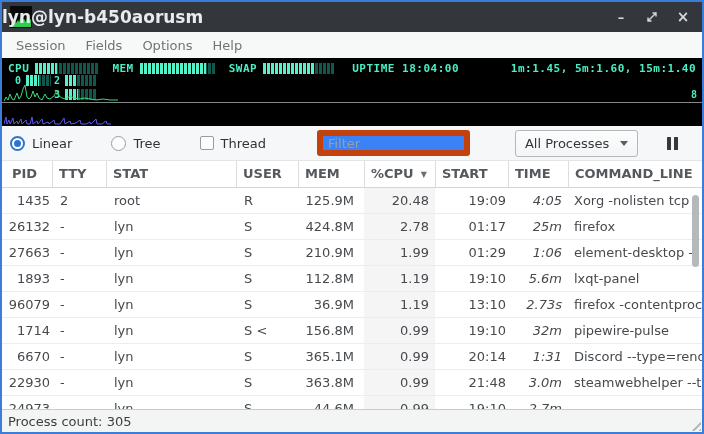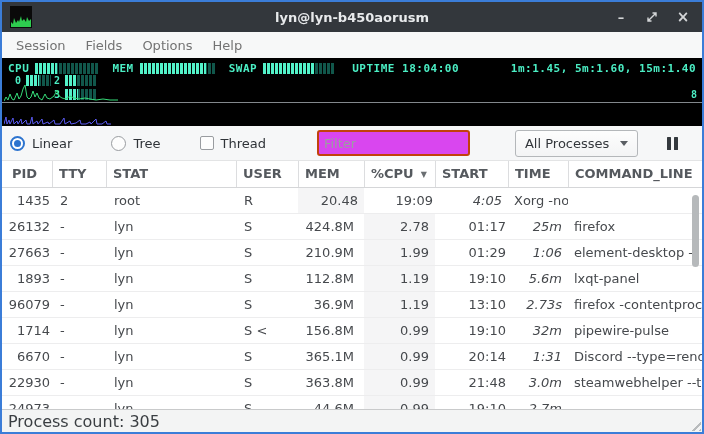--- a/index.html
+++ b/index.html
@@ -8,21 +8,21 @@
     width:704px; height:434px;
     border:2px solid #3b7dd8;
     background:#fff;
     display:flex; flex-direction:column;
     font-family:"DejaVu Sans", sans-serif;
     position:relative; overflow:hidden;
   }
   
   .titlebar { height:30px; background:#33373c; display:flex; align-items:center; position:relative; flex:0 0 auto; }
   .app-icon { width:22px; height:22px; margin-left:8px; background:#0a0a0a; display:flex; align-items:flex-end; }
-  .win-title { position:absolute; left:0; right:0; text-align:center; color:#e8eaec; font-size:13px; font-weight:bold; pointer-events:none; }
+  .win-title { position:absolute; left:0; right:0; color:#e8eaec; font-size:17px; font-weight:bold; pointer-events:none; }
   .win-controls { margin-left:auto; display:flex; align-items:center; gap:17px; margin-right:12px; color:#d4d6d8; }
   .wc { width:14px; height:14px; display:flex; align-items:center; justify-content:center; font-size:13px; cursor:default; }
   .wc-min { font-weight:bold; }
   .wc-close { font-size:15px; font-weight:bold; }
   
   .menubar { height:26px; background:#f7f8f8; display:flex; align-items:center; padding-left:4px; flex:0 0 auto; }
   .menu-item { padding:3px 10px; font-size:13px; color:#737373; }
   
   .monitor { height:68px; background:#000; position:relative; flex:0 0 auto;
              font-family:"DejaVu Sans Mono", monospace; color:#4beec4; font-weight:bold; }
@@ -46,22 +46,22 @@
   .mon-sep { position:absolute; left:0; right:0; top:44px; height:1px; background:#83888c; }
   
   .toolbar { height:35px; background:#f6f7f8; border-bottom:1px solid #e3e4e5;
              display:flex; align-items:center; padding:0 8px; flex:0 0 auto;
              font-size:13px; color:#2f3338;gap:29px; }
   .opt { display:flex; align-items:center; gap:7px; margin-right:10px; }
   .radio { width:15px; height:15px; border-radius:50%; border:1px solid #999ca0; background:#fdfdfd; position:relative; }
   .radio.sel { border:2px solid #2d74cf; background:#fff; }
   .radio.sel::after { content:""; position:absolute; left:2px; top:2px; width:7px; height:7px; border-radius:50%; background:#2d74cf; }
   .checkbox { width:14px; height:14px; border:1px solid #999ca0; border-radius:2px; background:#fdfdfd; }
-  .filter-input { margin-left:12px; width:153px; height:26px; border:2px solid #c2410c; border-radius:3px;
-                  padding:0 5px; font-size:13px; font-family:"DejaVu Sans", sans-serif; color:#333; outline:none; background:#d946ef; }
+  .filter-input { margin-left:12px; width:153px; height:26px; border:6px solid #c2410c; border-radius:3px;
+                  padding:0 5px; font-size:13px; font-family:"DejaVu Sans", sans-serif; color:#333; outline:none; background:#3b82f6; }
   .filter-input::placeholder { color:#9b9ea1; }
   .combo { margin-left:16px; width:170px; height:27px; border:1px solid #b4b7ba; border-radius:3px;
            background:linear-gradient(#fdfdfd,#f3f4f5); display:flex; align-items:center; padding:0 9px; color:#33373b; }
   .combo-arrow { margin-left:auto; width:0; height:0; border-left:4px solid transparent; border-right:4px solid transparent; border-top:5px solid #5a5e63; }
   .pause-btn { margin-left:auto; margin-right:16px; display:flex; gap:3px; }
   .pause-btn i { display:block; width:4px; height:13px; background:#34393e; border-radius:0.5px; }
   
   .grid { display:grid; grid-template-columns:46px 54px 130px 62px 66px 71px 73px 60px minmax(0,1fr); padding-left:4px; }
   .thead { height:27px; background:#fff; border-bottom:1px solid #d5d6d8; flex:0 0 auto; }
   .th { font-size:13px; font-weight:bold; color:#55595e; line-height:26px; padding-left:6px; white-space:nowrap; overflow:hidden; }
@@ -75,21 +75,21 @@
   .col-user { padding-left:8px; }
   .col-stat { padding-left:8px; }
   .col-mem  { text-align:right; padding-right:10px; }
   .col-cpu  { text-align:right; padding-right:6px; background:#f5f5f6; }
   .col-start{ text-align:right; padding-right:2px; }
   .col-time { text-align:right; padding-right:6px;font-style:italic; }
   .col-cmd  { padding-left:6px; }
   .vscroll { position:absolute; top:7px; right:3px; width:7px; height:72px; background:#b6b9bb; border-radius:3.5px; }
   
   .statusbar { height:23px; background:#f3f4f4; border-top:1px solid #c9cacb; display:flex; align-items:center;
-               padding-left:6px; font-size:16px; color:#3a3e42; flex:0 0 auto; position:relative; }
+               padding-left:6px; font-size:13px; color:#3a3e42; flex:0 0 auto; position:relative; }
   .resize-grip { position:absolute; right:1px; bottom:1px; width:13px; height:13px;
                  background:repeating-linear-gradient(135deg, transparent 0 3px, #b8bbbd 3px 4.5px);
                  clip-path:polygon(100% 0, 100% 100%, 0 100%); }
 </style>
 </head>
 <body>
 
 <div class="window">
 
   <div class="titlebar">
@@ -190,20 +190,21 @@
     <div class="th">TIME</div>
     <div class="th">COMMAND_LINE</div>
   </div>
 
   <div class="tbody">
     <div class="tr grid">
         <div class="td col-pid">1435</div>
         <div class="td col-tty">2</div>
         <div class="td col-user">root</div>
         <div class="td col-stat">R</div>
+        <div class="td col-mem">125.9M</div>
         <div class="td col-cpu">20.48</div>
         <div class="td col-start">19:09</div>
         <div class="td col-time">4:05</div>
         <div class="td col-cmd">Xorg -nolisten tcp -</div>
       </div>
       <div class="tr grid">
         <div class="td col-pid">26132</div>
         <div class="td col-tty">-</div>
         <div class="td col-user">lyn</div>
         <div class="td col-stat">S</div>

